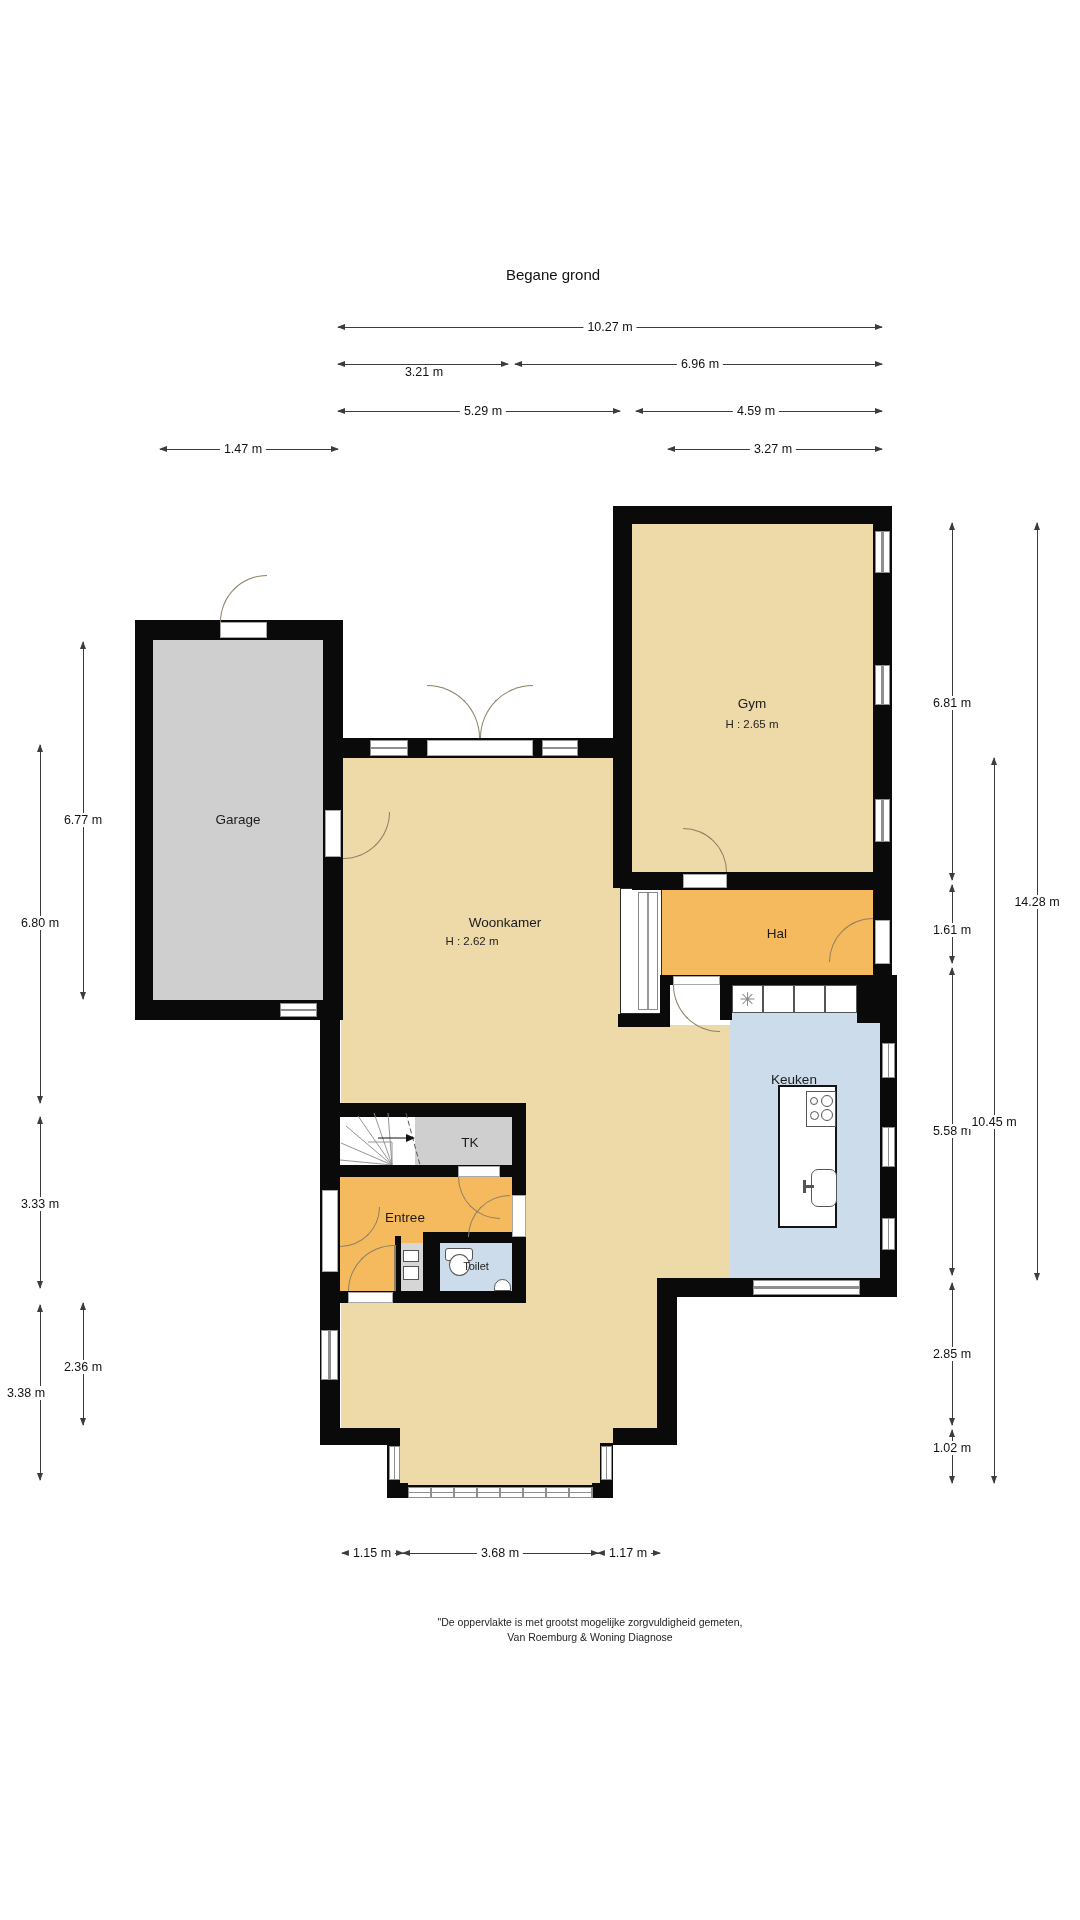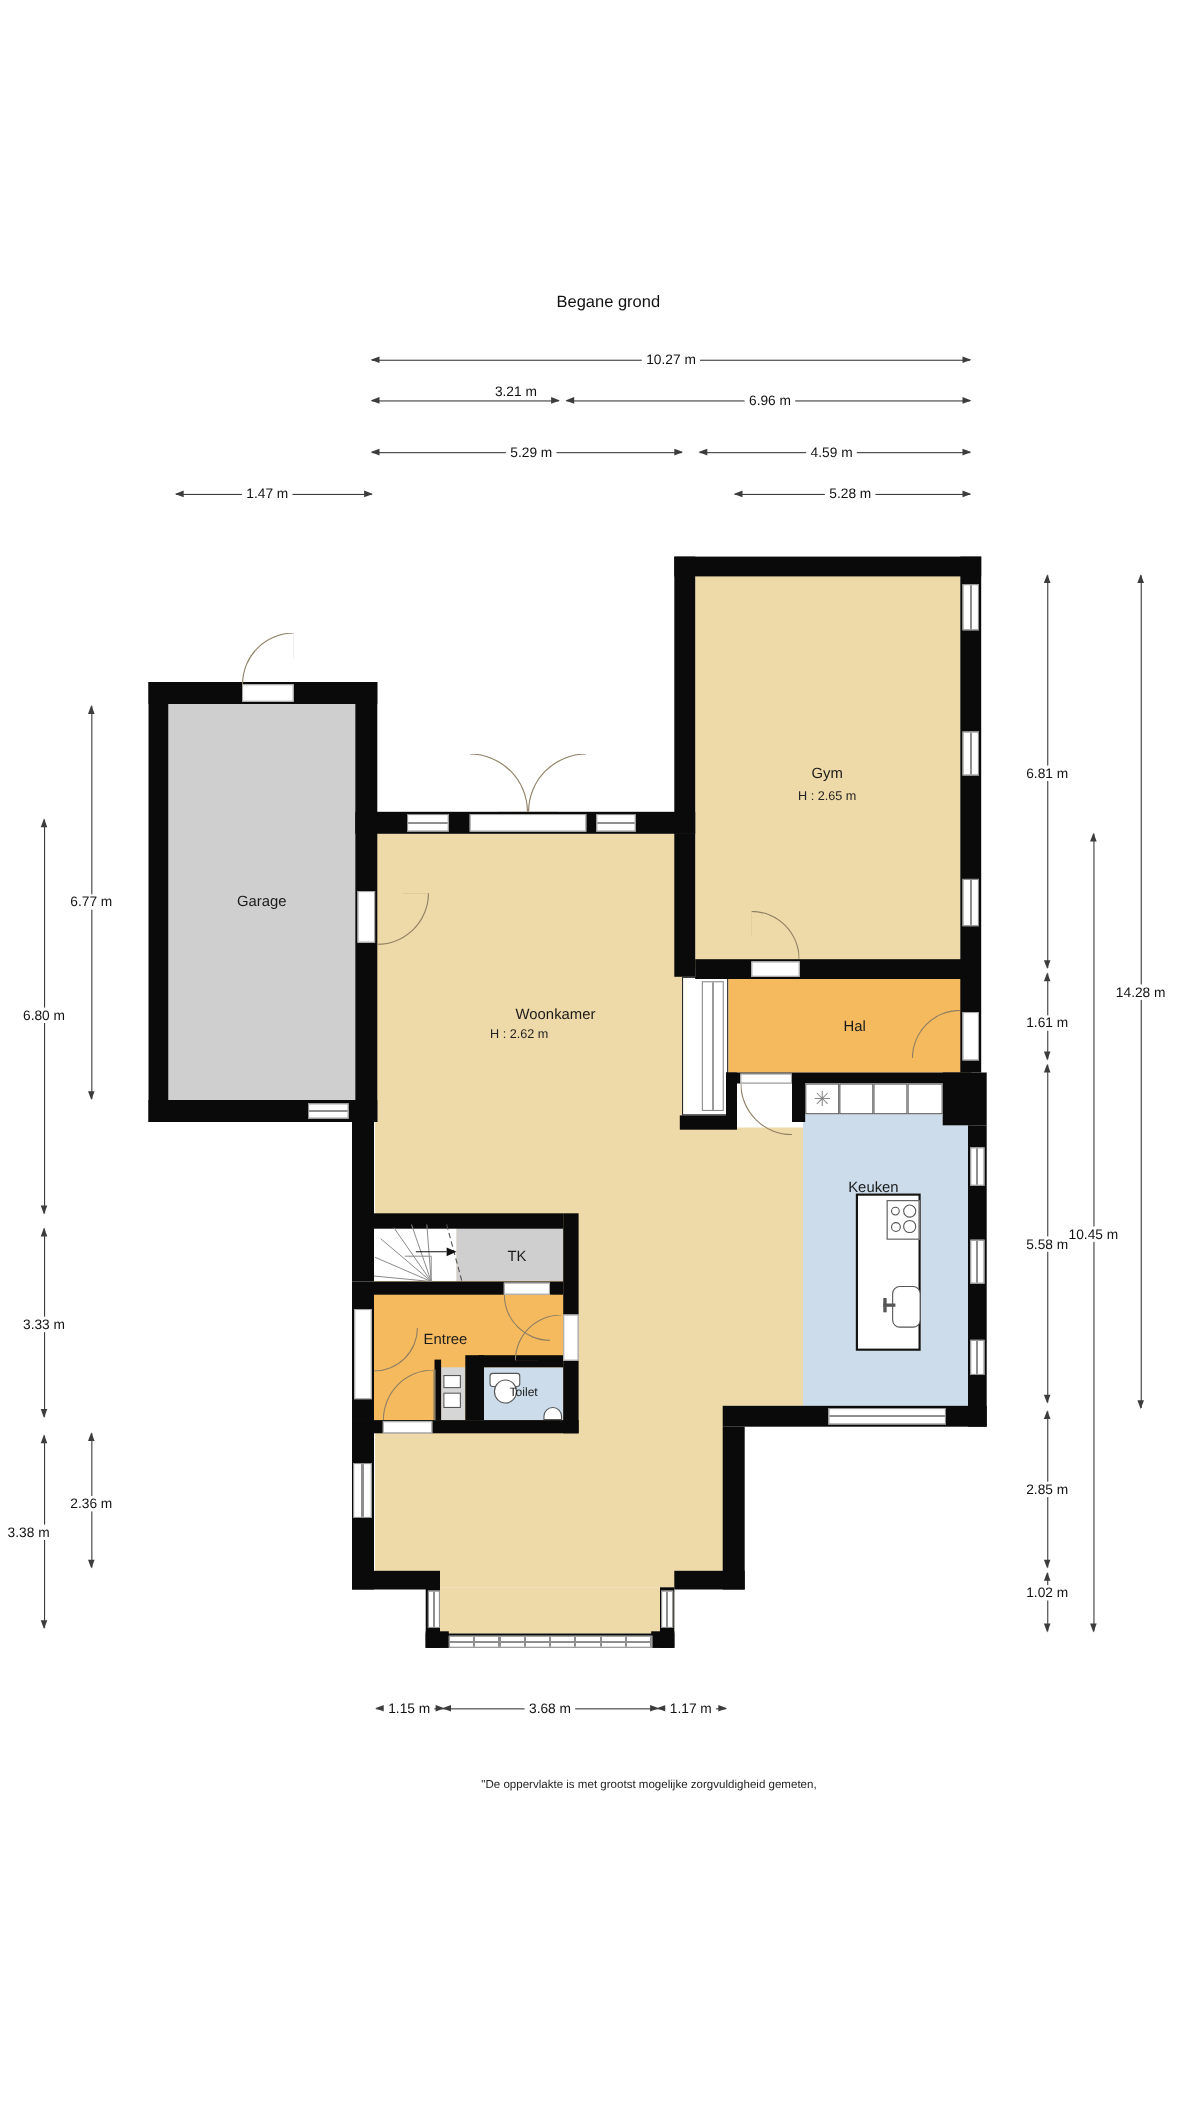--- a/index.html
+++ b/index.html
@@ -41,33 +41,33 @@
 <body>
 
 <div class="a" style="left:0;top:0;width:1080px;height:1920px;">
 
   <div class="title">Begane grond</div>
 
   <div class="dimh" style="left:338px;top:327px;width:544px;"></div>
   <div class="dim-label" style="left:610px;top:327px;">10.27 m</div>
 
   <div class="dimh" style="left:338px;top:364px;width:170px;"></div>
-  <div class="dim-label" style="left:424px;top:356px;margin-left:45px;">3.21 m</div>
+  <div class="dim-label" style="left:424px;top:372px;">3.21 m</div>
   <div class="dimh" style="left:515px;top:364px;width:367px;"></div>
   <div class="dim-label" style="left:700px;top:364px;">6.96 m</div>
 
   <div class="dimh" style="left:338px;top:411px;width:282px;"></div>
   <div class="dim-label" style="left:483px;top:411px;">5.29 m</div>
   <div class="dimh" style="left:636px;top:411px;width:246px;"></div>
   <div class="dim-label" style="left:756px;top:411px;">4.59 m</div>
 
   <div class="dimh" style="left:160px;top:449px;width:178px;"></div>
   <div class="dim-label" style="left:243px;top:449px;">1.47 m</div>
   <div class="dimh" style="left:668px;top:449px;width:214px;"></div>
-  <div class="dim-label" style="left:773px;top:449px;">5.28 m</div>
+  <div class="dim-label" style="left:773px;top:449px;">3.27 m</div>
 
   <div class="dimv" style="left:83px;top:642px;height:357px;"></div>
   <div class="dim-label" style="left:83px;top:820px;">6.77 m</div>
   <div class="dimv" style="left:40px;top:745px;height:358px;"></div>
   <div class="dim-label" style="left:40px;top:923px;">6.80 m</div>
   <div class="dimv" style="left:40px;top:1117px;height:171px;"></div>
   <div class="dim-label" style="left:40px;top:1204px;">3.33 m</div>
   <div class="dimv" style="left:83px;top:1303px;height:122px;"></div>
   <div class="dim-label" style="left:83px;top:1367px;">2.36 m</div>
   <div class="dimv" style="left:40px;top:1305px;height:175px;"></div>
@@ -233,15 +233,16 @@
   <div class="room-label" style="left:472px;top:922px;margin-left:33px;">Woonkamer</div>
   <div class="h-label" style="left:472px;top:941px;">H : 2.62 m</div>
   <div class="room-label" style="left:777px;top:933px;">Hal</div>
   <div class="room-label" style="left:794px;top:1079px;">Keuken</div>
   <div class="room-label" style="left:470px;top:1142px;">TK</div>
   <div class="room-label" style="left:405px;top:1217px;">Entree</div>
   <div class="room-label" style="left:476px;top:1266px;font-size:11px;text-align:right;">Toilet</div>
 
   <div class="footer">
     <div>"De oppervlakte is met grootst mogelijke zorgvuldigheid gemeten,</div>
+    <div>Van Roemburg &amp; Woning Diagnose</div>
   </div>
 
 </div>
 
 </body></html>

